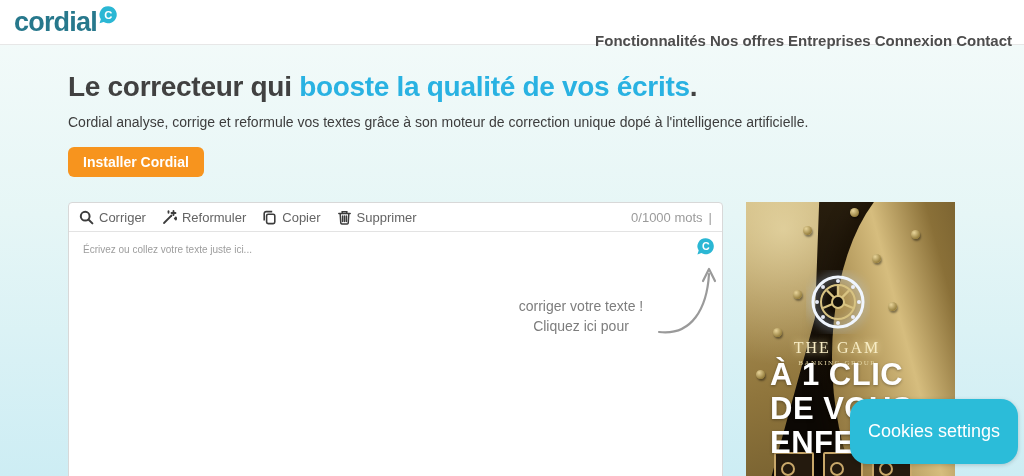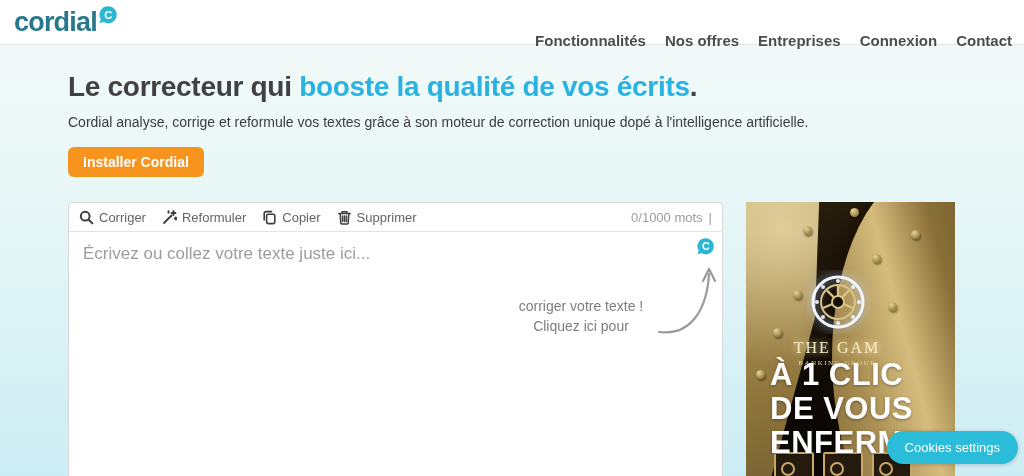--- a/index.html
+++ b/index.html
@@ -12,21 +12,21 @@
 
   
   .header {
     height: 45px; background: #ffffff; border-bottom: 1px solid #e7e7e7;
     display: flex; align-items: center; padding: 0 12px 0 14px;
     position: relative; z-index: 5;
   }
   .logo { display: flex; align-items: flex-start; cursor: pointer; text-decoration: none; }
   .logo-text { font-size: 27px; font-weight: bold; color: #27788c; letter-spacing: -0.8px; line-height: 42px; }
   .logo-badge { width: 20px; height: 20px; margin: 4px 0 0 1px; }
-  .nav { margin-left: auto; display: flex; align-items: flex-end; gap: 19px; margin-top: 36px; }
+  .nav { margin-left: auto; display: flex; align-items: flex-end; gap: 4px; margin-top: 36px; }
   .nav-item { font-size: 15px; font-weight: 600; color: #4d4d4d; text-decoration: none; cursor: pointer; }
 
   
   .hero { margin: 26px 0 0 68px; }
   .hero-title { margin: 0; font-size: 28px; font-weight: bold; color: #414141; letter-spacing: -0.3px; }
   .hero-title .highlight { color: #29b2e2; }
   .hero-subtitle { margin: 11px 0 0; font-size: 14px; color: #3d3d3d; }
   .cta-button {
     margin-top: 17px; display: inline-block; background: #f7941e; color: #ffffff;
     font-family: inherit; font-weight: bold; font-size: 14px; padding: 7px 15px;
@@ -48,21 +48,21 @@
     display: inline-flex; align-items: flex-start; gap: 5px; margin-right: 16px;
     background: none; border: none; padding: 0; cursor: pointer;
     color: #646464; font-size: 13px; font-family: inherit;
   }
   .tool-btn svg { flex: 0 0 auto; }
   .toolbar-right { margin-left: auto; display: flex; align-items: center; gap: 6px; font-size: 13px; }
   .word-count, .sep { color: #9b9b9b; }
   .upgrade-link { color: #3ab3d6; text-decoration: underline; cursor: pointer; }
 
   .editor-body { position: relative; height: 269px; padding: 12px 14px; cursor: text; }
-  .placeholder { color: #9d9d9d; font-size: 17px; }
+  .placeholder { color: #9d9d9d; font-size: 10px; }
   .correct-badge {
     position: absolute; top: 5px; right: 7px; width: 19px; height: 19px;
     background: none; border: none; padding: 0; cursor: pointer;
   }
   .hint {
     position: absolute; top: 64px; right: 62px; width: 158px;
     text-align: center; color: #7d7d7d; font-size: 14px; line-height: 1.45;
   }
   .hint-arrow { position: absolute; top: 30px; right: 4px; }
 
@@ -113,22 +113,22 @@
   }
   .headline {
     position: absolute; left: 24px; top: 156px; z-index: 3;
     color: #ffffff; font-weight: bold; font-size: 31px; line-height: 34px;
     letter-spacing: 0.5px; white-space: nowrap; text-shadow: 0 1px 3px rgba(0,0,0,.35);
   }
 
   
   .cookies-button {
     position: fixed; right: 6px; bottom: 12px; z-index: 20;
-    background: #2bbcd9; color: #ffffff; font-family: inherit; font-size: 13px;
-    padding: 9px 18px; border: none; border-radius: 17px; cursor: pointer;
+    background: #2bbcd9; color: #ffffff; font-family: inherit; font-size: 18px;
+    padding: 22px 18px; border: none; border-radius: 17px; cursor: pointer;
     box-shadow: 0 1px 4px rgba(0,0,0,.18);
   }
 </style>
 </head>
 <body>
 
 <header class="header">
   <a class="logo">
     <span class="logo-text">cordial</span>
     <svg class="logo-badge" viewBox="0 0 24 24">

